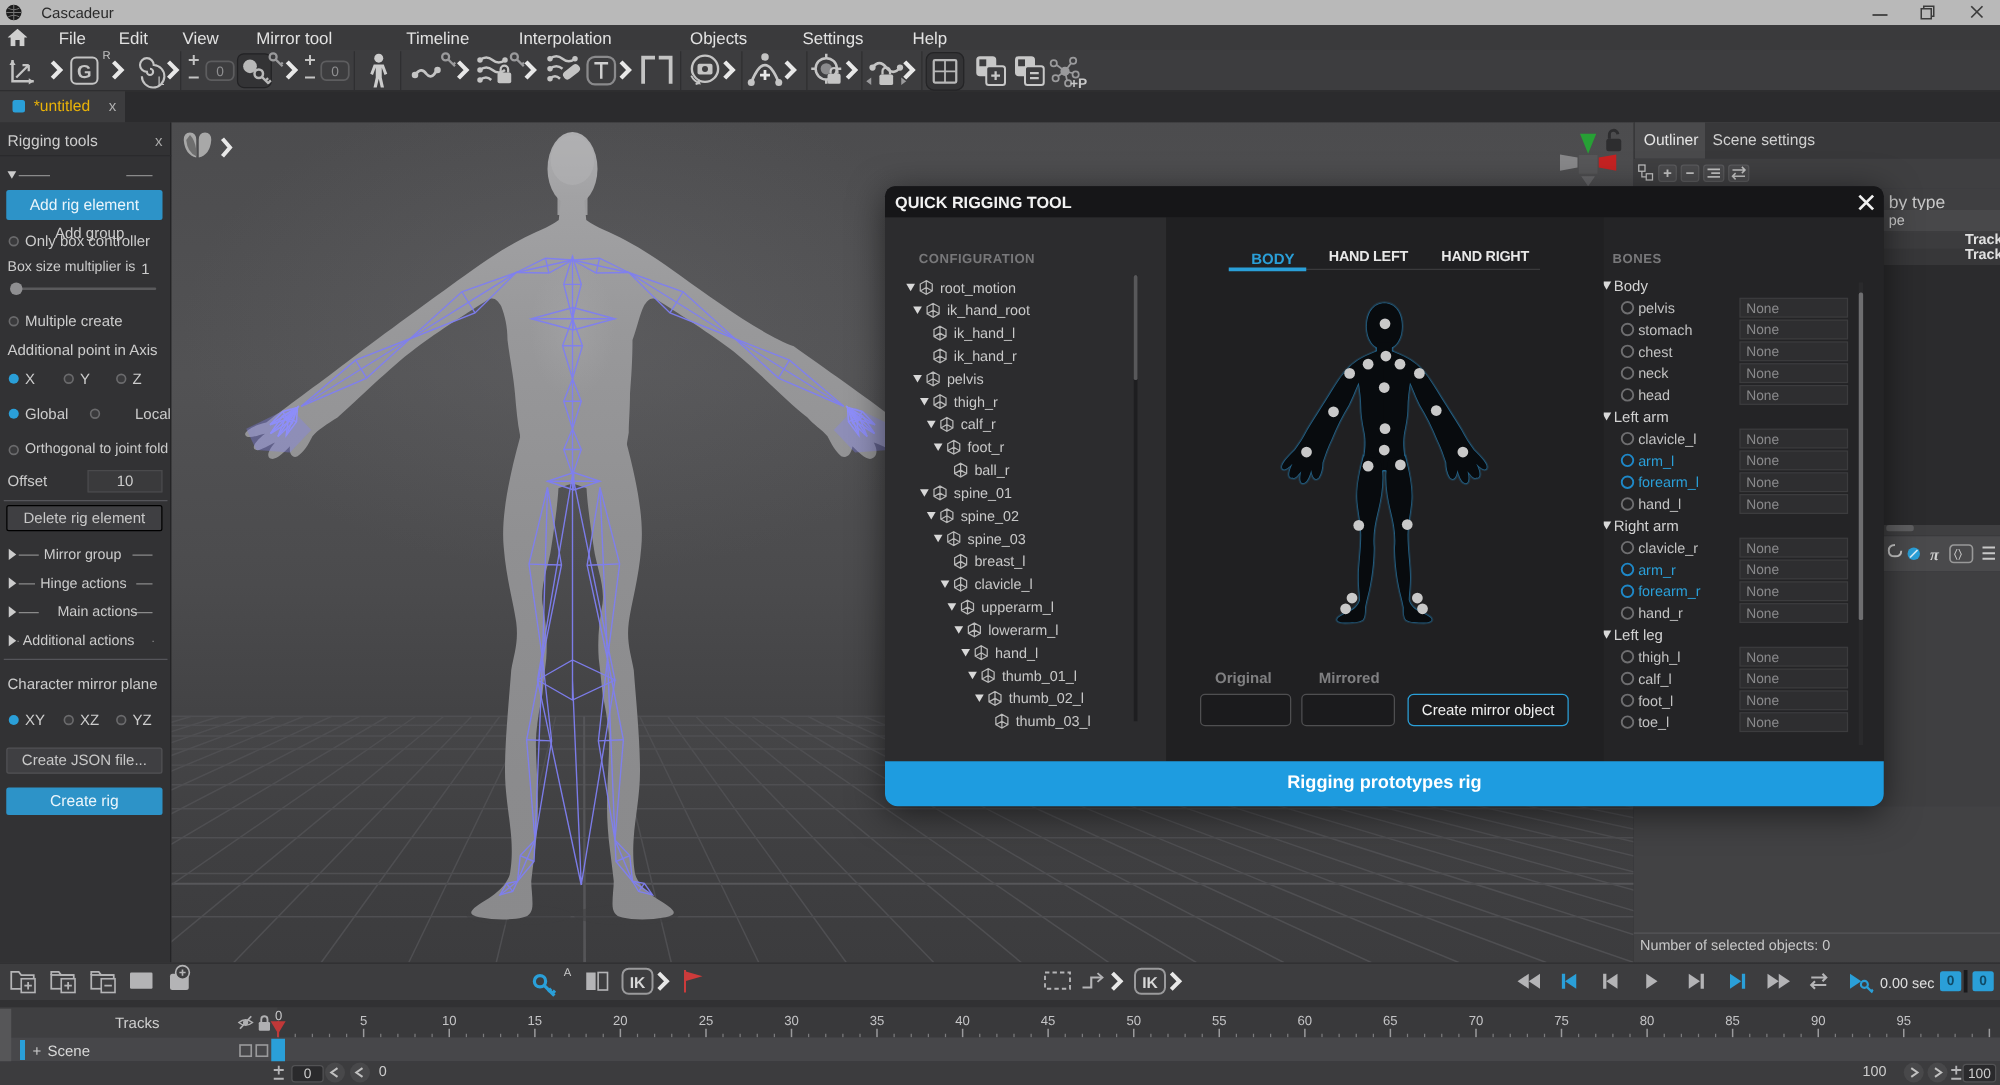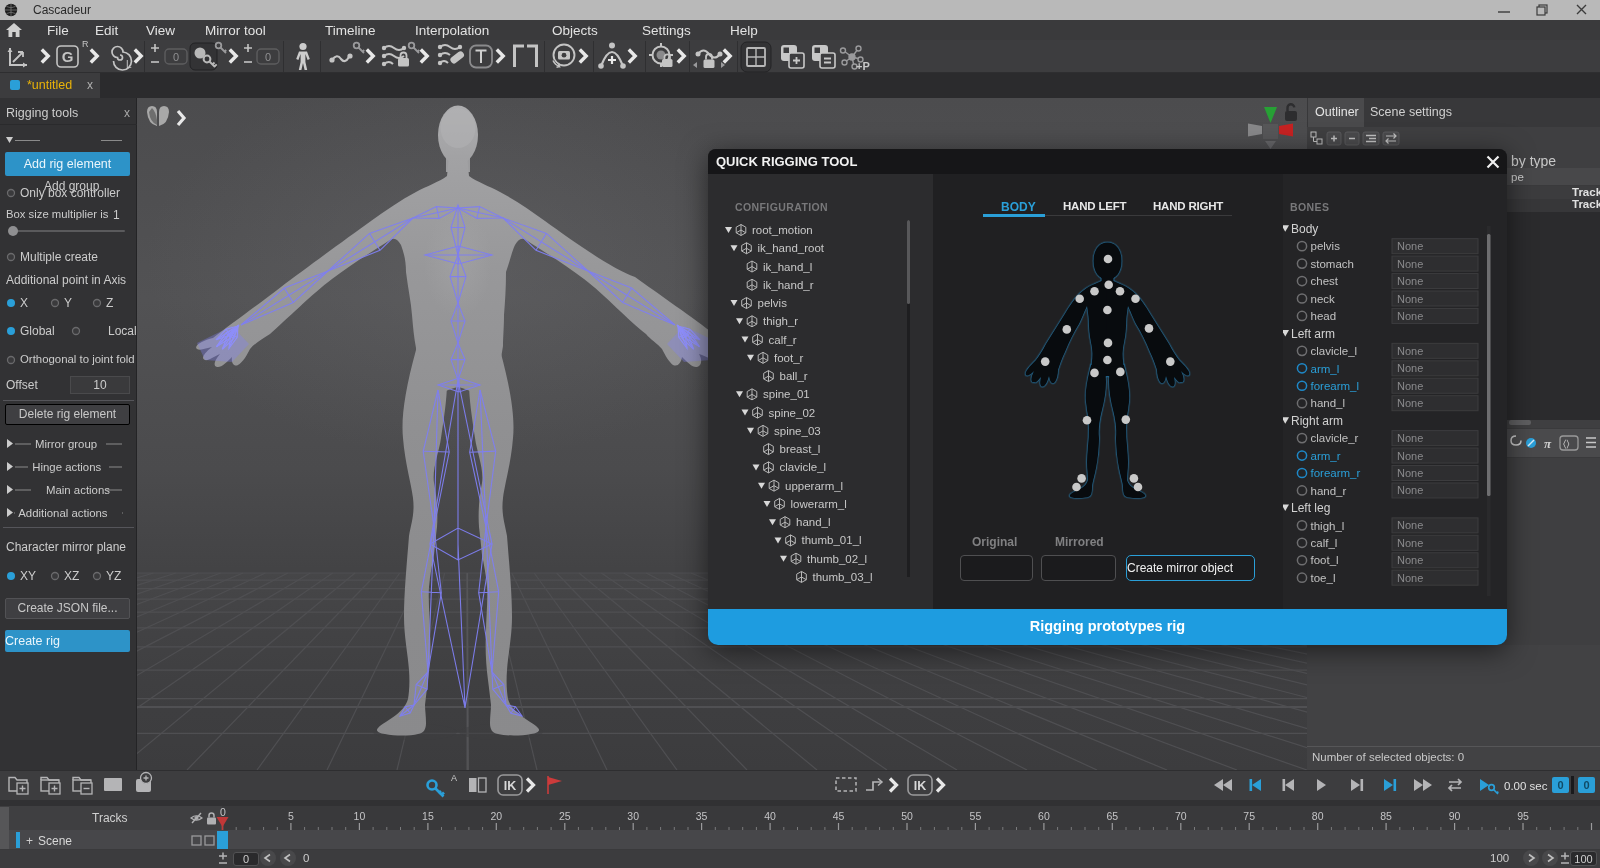--- a/index.html
+++ b/index.html
@@ -504,21 +504,21 @@
 <div class="abs txt" style="left:20px;top:569px;font-size:12px;color:#cccccc;font-weight:normal;">XY</div>
 <svg class="abs" style="left:50px;top:571px" width="10" height="10">
     <circle cx="5" cy="5" r="3.5" fill="#3a3a3c" stroke="#6a6a6c" stroke-width="1.3"></circle>
   </svg>
 <div class="abs txt" style="left:64px;top:569px;font-size:12px;color:#cccccc;font-weight:normal;">XZ</div>
 <svg class="abs" style="left:92px;top:571px" width="10" height="10">
     <circle cx="5" cy="5" r="3.5" fill="#3a3a3c" stroke="#6a6a6c" stroke-width="1.3"></circle>
   </svg>
 <div class="abs txt" style="left:106px;top:569px;font-size:12px;color:#cccccc;font-weight:normal;">YZ</div>
 <div class="abs" style="left:5px;top:598px;width:125px;height:21px;background:#3f3f42;border:1px solid #525255;border-radius:2px;color:#c8c8c8;font-size:12px;text-align:center;line-height:19px;">Create JSON file...</div>
-<div class="abs" style="left:5px;top:630px;width:125px;height:22px;background:#2d93c8;border-radius:2px;color:#eaf5fb;font-size:12.5px;line-height:22px;">Create rig</div>
+<div class="abs" style="left:5px;top:630px;width:125px;height:22px;background:#2d93c8;border-radius:2px;color:#eaf5fb;font-size:12.5px;text-align:center;line-height:22px;">Create rig</div>
 <div class="abs" style="left:1307px;top:98px;width:293px;height:672px;background:#3f3f41;border-left:1px solid #2c2c2e;"></div>
 <div class="abs" style="left:1307px;top:98px;width:293px;height:29px;background:#38383a;"></div>
 <div class="abs" style="left:1308px;top:98px;width:56px;height:29px;background:#4a4a4c;"></div>
 <div class="abs txt" style="left:1315px;top:105px;font-size:12.5px;color:#e4e4e4;font-weight:normal;">Outliner</div>
 <div class="abs txt" style="left:1370px;top:105px;font-size:12.5px;color:#d0d0d0;font-weight:normal;">Scene settings</div>
 <div class="abs" style="left:1307px;top:127px;width:293px;height:24px;background:#3f3f41;"></div>
 <svg class="abs" style="left:1310px;top:130px" width="120" height="18" fill="none" stroke="#c0c0c0">
     <rect x="1" y="2" width="5" height="5"></rect>
     <rect x="7" y="9" width="5" height="5"></rect>
     <path d="M3.5 7 v4.5 h3.5"></path>
@@ -790,21 +790,21 @@
     <circle cx="125.8" cy="189.6" r="4.3" fill="#c9c9c9"></circle>
     <circle cx="81.6" cy="248.4" r="4.3" fill="#c9c9c9"></circle>
     <circle cx="133.9" cy="248.4" r="4.3" fill="#c9c9c9"></circle>
     <circle cx="76.5" cy="257" r="4.3" fill="#c9c9c9"></circle>
     <circle cx="138" cy="257" r="4.3" fill="#c9c9c9"></circle>
   </svg>
 <div class="abs txt" style="left:972px;top:535px;font-size:12px;color:#808082;font-weight:bold;">Original</div>
 <div class="abs txt" style="left:1055px;top:535px;font-size:12px;color:#808082;font-weight:bold;">Mirrored</div>
 <div class="abs" style="left:960px;top:555px;width:73px;height:26px;background:#1b1b1d;border:1px solid #4f4f51;border-radius:4px;"></div>
 <div class="abs" style="left:1041px;top:555px;width:75px;height:26px;background:#1b1b1d;border:1px solid #4f4f51;border-radius:4px;"></div>
-<div class="abs" style="left:1126px;top:555px;width:129px;height:26px;background:#1c1c1e;border:1.5px solid #2a9fd8;border-radius:5px;color:#f0f0f0;font-size:12px;line-height:24px;">Create mirror object</div>
+<div class="abs" style="left:1126px;top:555px;width:129px;height:26px;background:#1c1c1e;border:1.5px solid #2a9fd8;border-radius:5px;color:#f0f0f0;font-size:12px;text-align:center;line-height:24px;">Create mirror object</div>
 <div class="abs txt" style="left:1290px;top:201px;font-size:10.5px;color:#78787a;font-weight:bold;letter-spacing:0.4px;">BONES</div>
 <svg class="abs" style="left:1283px;top:174px" width="224" height="435">
     <path d="M-2+0 0 Z" fill="none"></path>
     <path d="M-1.5 51.2 l7.5 0 -3.75 6.5 Z" fill="#d8d8d8" transform="translate(0,0)"></path>
     <text x="8" y="58.900000000000006" font-size="12" fill="#d2d2d2" font-family="Liberation Sans">Body</text>
     <circle cx="19" cy="72.14999999999999" r="4.6" fill="none" stroke="#6e6e70" stroke-width="1.5"></circle>
     <text x="27.5" y="76.35" font-size="11.5" fill="#c2c2c2" font-family="Liberation Sans">pelvis</text>
     <rect x="109" y="64.64999999999999" width="86" height="15" fill="#2e2e30" stroke="#3c3c3e"></rect>
     <text x="114" y="76.14999999999999" font-size="11" fill="#8a8a8c" font-family="Liberation Sans">None</text>
     <circle cx="19" cy="89.59999999999998" r="4.6" fill="none" stroke="#6e6e70" stroke-width="1.5"></circle>

